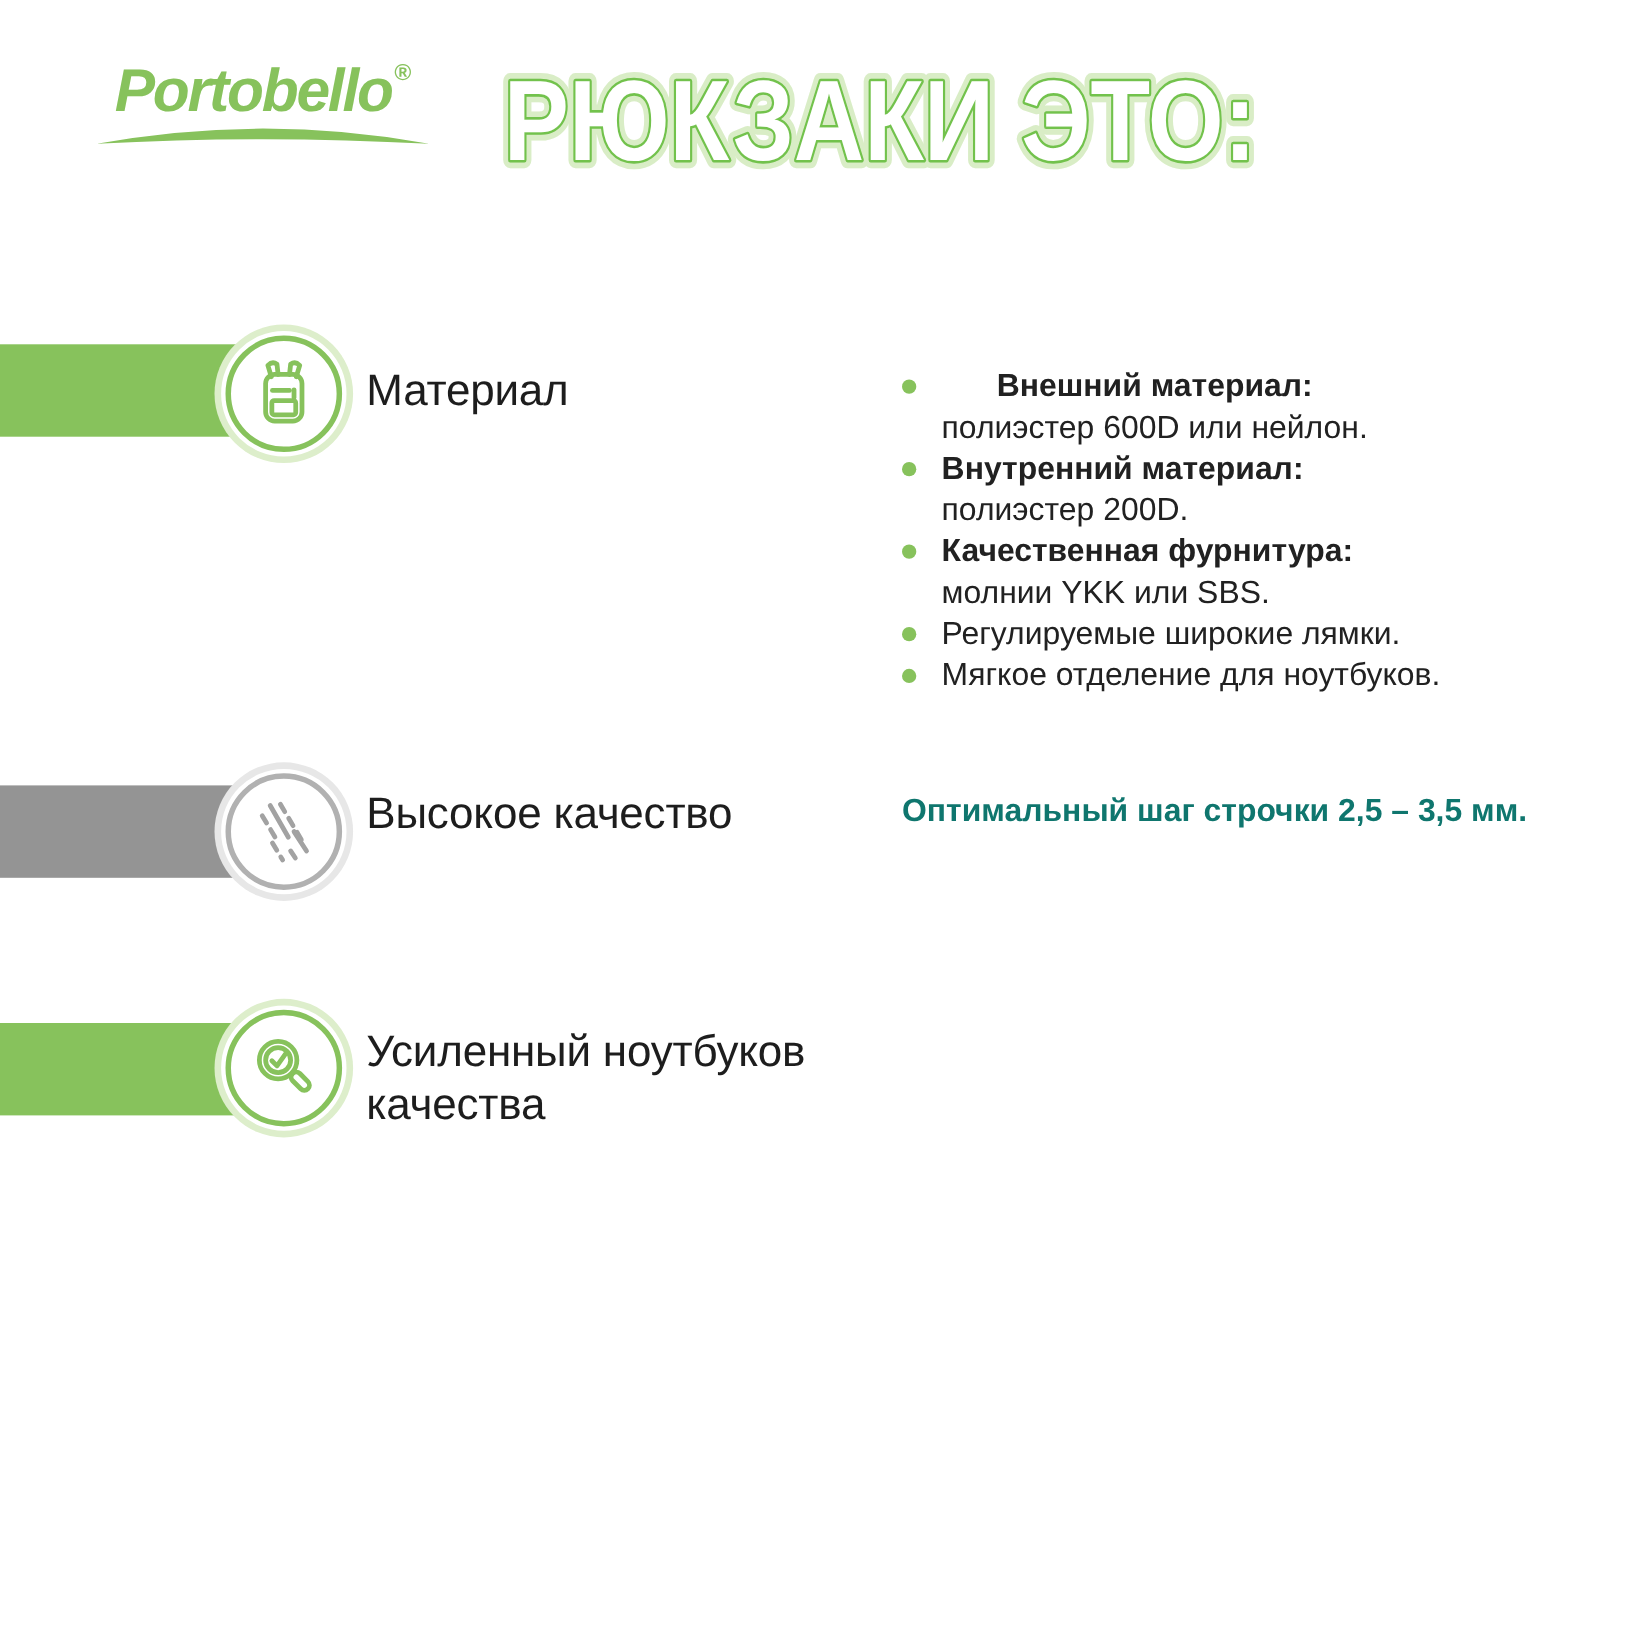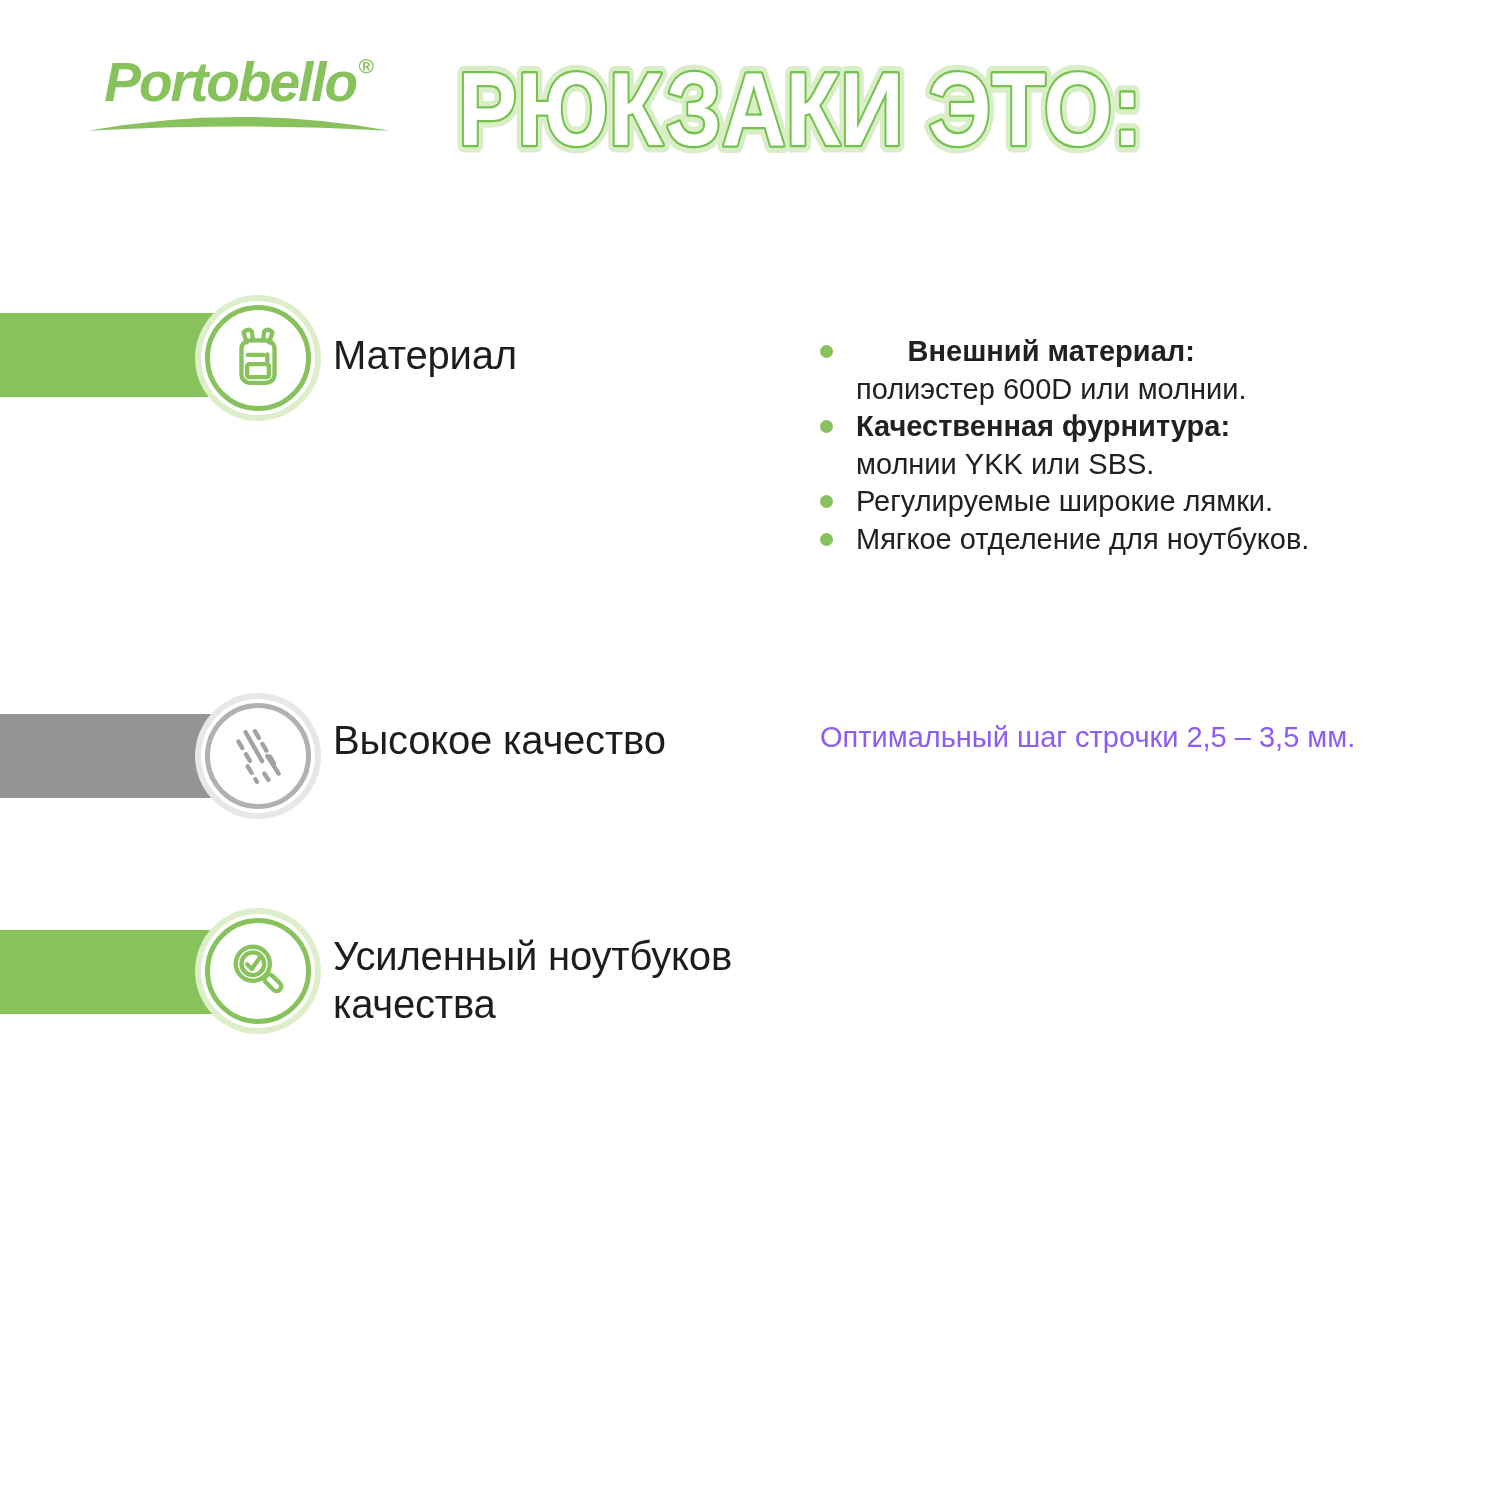--- a/index.html
+++ b/index.html
@@ -68,21 +68,21 @@
   .b-item{display:flex;align-items:flex-start;}
   .dot{
     flex:0 0 auto;width:13px;height:13px;border-radius:50%;
     background:var(--green);margin:12px 23px 0 0;
   }
   .b-text{font-size:29px;line-height:37.5px;color:#212121;}
   .b-label{font-weight:700;text-align:center;}
   .b-label:empty{display:none;}
   .note{
     position:absolute;left:820px;top:719px;width:640px;
-    font-size:29px;line-height:37.5px;color:#8b5cf6;
+    font-size:29px;line-height:37.5px;color:#0f766e;font-weight:bold;
   }
 </style>
 </head>
 <body>
 
 <div class="canvas">
 
   <div class="logo">
     <div class="logo-text"><span>Portobello</span><sup>®</sup></div>
     <svg class="swoosh" viewBox="0 0 320 20" aria-hidden="true">
@@ -112,21 +112,28 @@
   </div>
   <h2 class="row-title rt1">
     <div>Материал</div>
 
   </h2>
   <div class="bullets">
     <div class="b-item">
       <span class="dot"></span>
       <div class="b-text">
         <div class="b-label">Внешний материал:</div>
-        <div class="b-detail">полиэстер 600D или молнии.</div>
+        <div class="b-detail">полиэстер 600D или нейлон.</div>
+      </div>
+    </div>
+    <div class="b-item">
+      <span class="dot"></span>
+      <div class="b-text">
+        <div class="b-label">Внутренний материал:</div>
+        <div class="b-detail">полиэстер 200D.</div>
       </div>
     </div>
     <div class="b-item">
       <span class="dot"></span>
       <div class="b-text">
         <div class="b-label">Качественная фурнитура:</div>
         <div class="b-detail">молнии YKK или SBS.</div>
       </div>
     </div>
     <div class="b-item">

